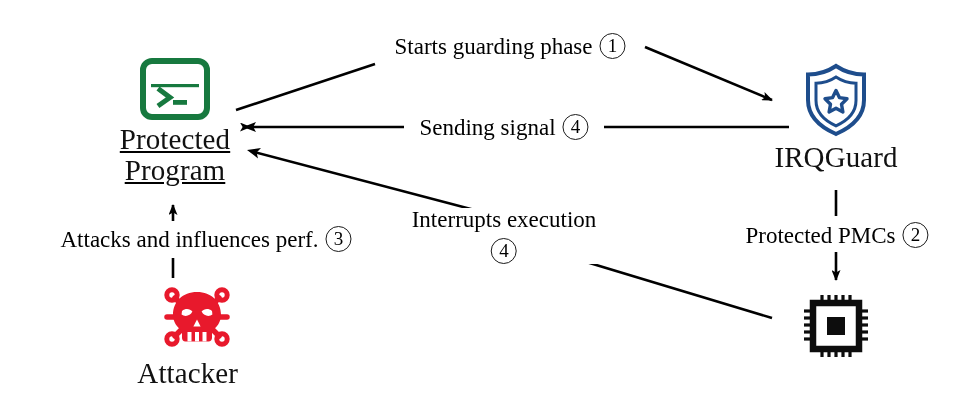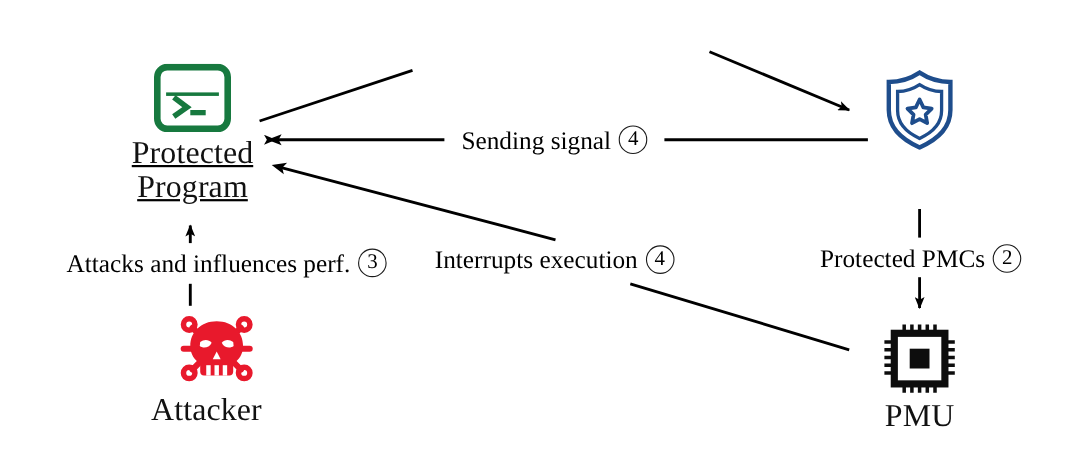--- a/index.html
+++ b/index.html
@@ -160,20 +160,21 @@
     <span class="node-icon">
       <svg width="72" height="76" viewBox="0 0 72 76">
         <path d="M36,4 C27,10 17,12.5 8,12.5 L8,38 C8,54 20,65 36,72
                  C52,65 64,54 64,38 L64,12.5 C55,12.5 45,10 36,4 Z" fill="none" stroke="#1e4d8c" stroke-width="4"></path>
         <path d="M36,15 C29.5,19.4 22.5,21.2 16,21.2 L16,38.5 C16,50.5 24.5,58.6 36,63.8
                  C47.5,58.6 56,50.5 56,38.5 L56,21.2 C49.5,21.2 42.5,19.4 36,15 Z" fill="none" stroke="#1e4d8c" stroke-width="3"></path>
         <path d="M36,28.5 L39.4,35.6 L47,36.7 L41.5,42.2 L42.9,50 L36,46.3
                  L29.1,50 L30.5,42.2 L25,36.7 L32.6,35.6 Z" fill="none" stroke="#1e4d8c" stroke-width="3.4" stroke-linejoin="round"></path>
       </svg>
     </span>
+    <span class="node-label">IRQGuard</span>
   </div>
 
   <div class="node" style="left:786px; top:293px; width:100px;">
     <span class="node-icon">
       <svg width="68" height="66" viewBox="0 0 68 66">
         <g stroke="#0d0d0d" stroke-width="3.2" stroke-linecap="butt">
           <path d="M20,2 L20,11"></path>
           <path d="M27,2 L27,11"></path>
           <path d="M34,2 L34,11"></path>
           <path d="M41,2 L41,11"></path>
@@ -191,30 +192,33 @@
           <path d="M57,18 L66,18"></path>
           <path d="M57,25 L66,25"></path>
           <path d="M57,32 L66,32"></path>
           <path d="M57,39 L66,39"></path>
           <path d="M57,46 L66,46"></path>
         </g>
         <rect x="11" y="10" width="46" height="46" fill="none" stroke="#0d0d0d" stroke-width="6.5"></rect>
         <rect x="25" y="24" width="18" height="18" fill="#0d0d0d"></rect>
       </svg>
     </span>
-    <span class="node-label">PMU</span>
-  </div>
-
+  </div>
+
+  <div class="edge-label centered" style="left:510px; top:46px;">
+    <span>Starts guarding phase</span>
+    <span class="step-badge">1</span>
+  </div>
 
   <div class="edge-label centered" style="left:504px; top:127px;">
     <span>Sending signal</span>
     <span class="step-badge">4</span>
   </div>
 
-  <div class="edge-label centered" style="left:504px; top:236px;">
+  <div class="edge-label centered" style="left:504px; top:236px;flex-direction:column;">
     <span>Interrupts execution</span>
     <span class="step-badge">4</span>
   </div>
 
   <div class="edge-label centered" style="left:170px; top:239px;margin-left:36px;">
     <span>Attacks and influences perf.</span>
     <span class="step-badge">3</span>
   </div>
 
   <div class="edge-label centered" style="left:837px; top:235px;">

